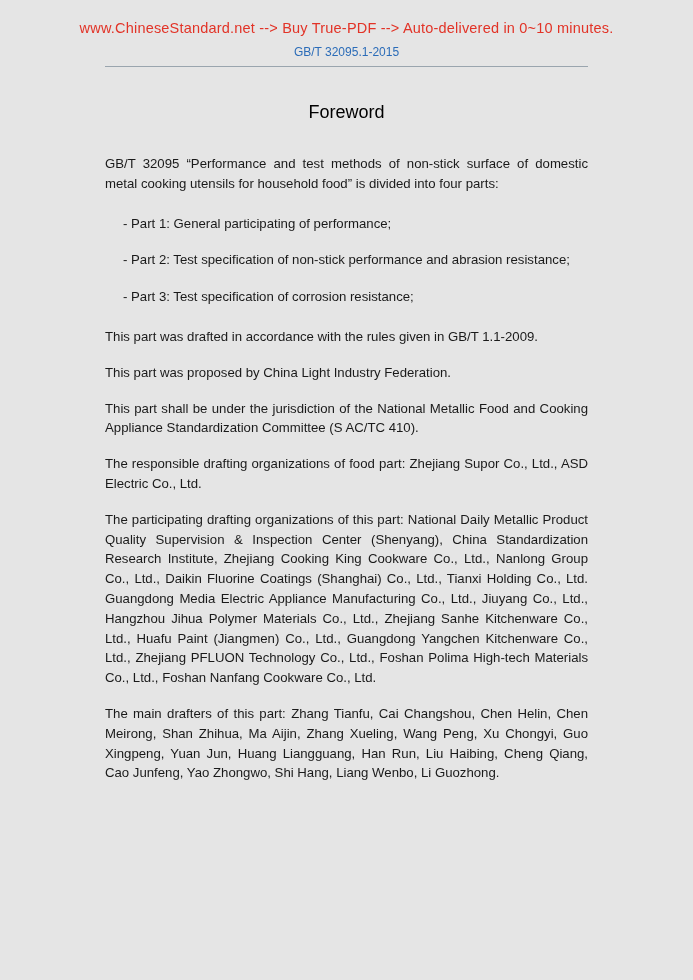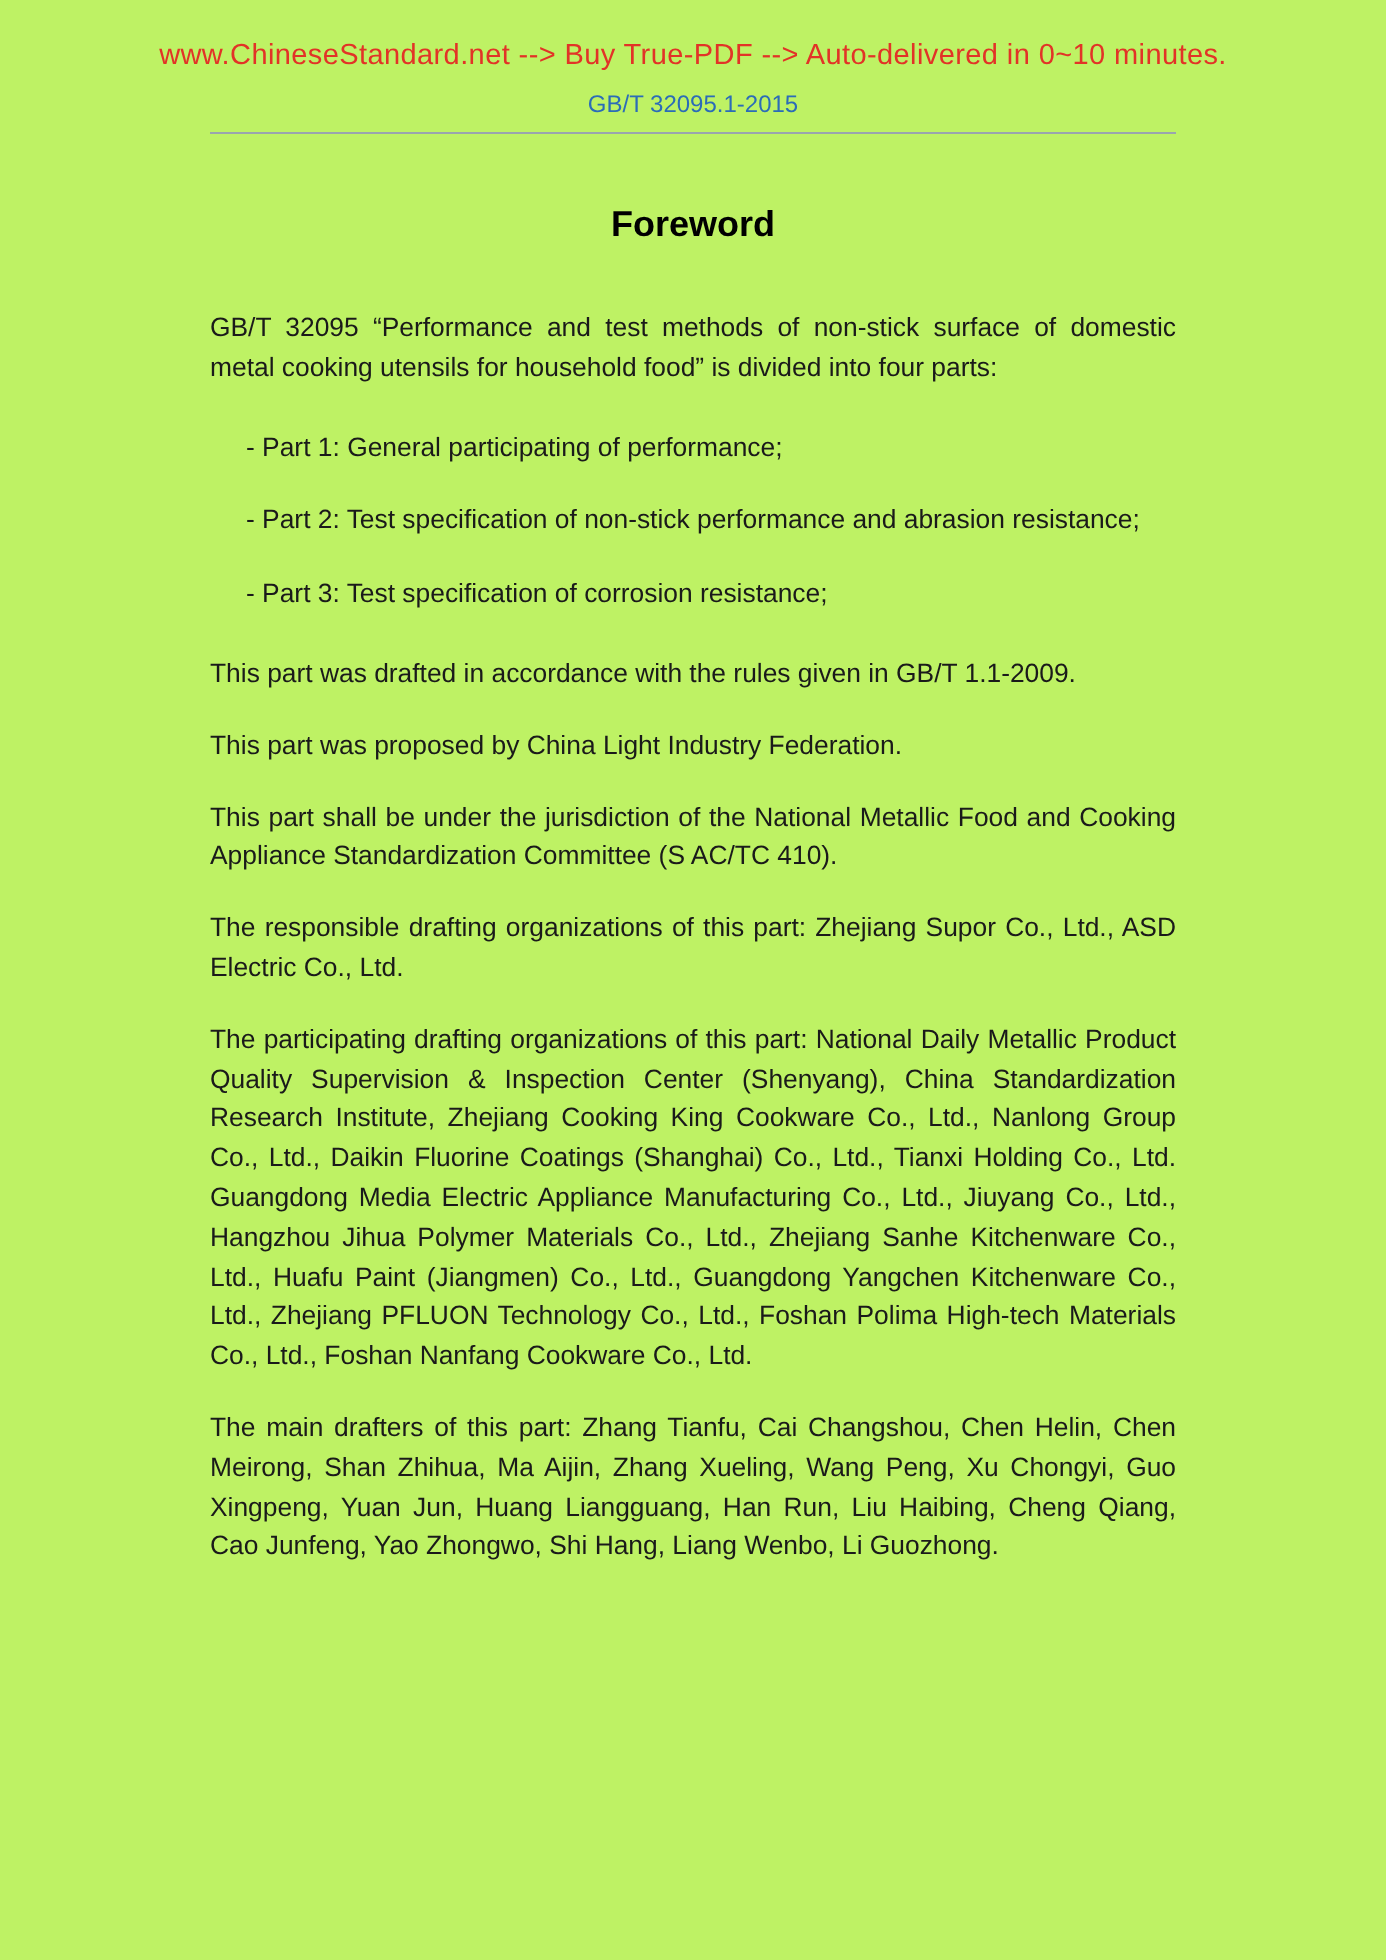--- a/index.html
+++ b/index.html
@@ -2,21 +2,21 @@
 <html><head>
 <meta charset="utf-8">
 <style>
   * { margin: 0; padding: 0; box-sizing: border-box; }
   html, body { background: #888; }
   .page {
     position: relative;
     width: 693px;
     height: 980px;
     margin: 0 auto;
-    background: #bef264;
+    background: #e5e5e5;
     font-family: "Liberation Sans", sans-serif;
     color: #1a1a1a;
     overflow: hidden;
   }
   .header { padding-top: 20px; text-align: center; }
   .notice {
     color: #e23327;
     font-size: 14.5px;
     letter-spacing: 0.2px;
   }
@@ -34,21 +34,21 @@
   }
   .content {
     width: 483px;
     margin: 0 auto;
     font-size: 13.2px;
     line-height: 1.5;
   }
   .doc-title {
     text-align: center;
     font-size: 18px;
-    font-weight: bold;
+    font-weight: normal;
     color: #000;
     margin-top: 32px;
     margin-bottom: 28px;
   }
   .para {
     text-align: justify;
     margin-bottom: 16px;
   }
   .parts-list { margin: 20px 0 20px 0; }
   .part-item {
@@ -101,20 +101,20 @@
 
     <div class="parts-list">
       <p class="part-item">- Part 1: General participating of performance;</p>
       <p class="part-item">- Part 2: Test specification of non-stick performance and abrasion resistance;</p>
       <p class="part-item">- Part 3: Test specification of corrosion resistance;</p>
     </div>
 
     <p class="para">This part was drafted in accordance with the rules given in GB/T 1.1-2009.</p>
     <p class="para">This part was proposed by China Light Industry Federation.</p>
     <p class="para">This part shall be under the jurisdiction of the National Metallic Food and Cooking Appliance Standardization Committee (S AC/TC 410).</p>
-    <p class="para">The responsible drafting organizations of this part: Zhejiang Supor Co., Ltd., ASD Electric Co., Ltd.</p>
+    <p class="para">The responsible drafting organizations of food part: Zhejiang Supor Co., Ltd., ASD Electric Co., Ltd.</p>
     <p class="para">The participating drafting organizations of this part: National Daily Metallic Product Quality Supervision &amp; Inspection Center (Shenyang), China Standardization Research Institute, Zhejiang Cooking King Cookware Co., Ltd., Nanlong Group Co., Ltd., Daikin Fluorine Coatings (Shanghai) Co., Ltd., Tianxi Holding Co., Ltd. Guangdong Media Electric Appliance Manufacturing Co., Ltd., Jiuyang Co., Ltd., Hangzhou Jihua Polymer Materials Co., Ltd., Zhejiang Sanhe Kitchenware Co., Ltd., Huafu Paint (Jiangmen) Co., Ltd., Guangdong Yangchen Kitchenware Co., Ltd., Zhejiang PFLUON Technology Co., Ltd., Foshan Polima High-tech Materials Co., Ltd., Foshan Nanfang Cookware Co., Ltd.</p>
     <p class="para">The main drafters of this part: Zhang Tianfu, Cai Changshou, Chen Helin, Chen Meirong, Shan Zhihua, Ma Aijin, Zhang Xueling, Wang Peng, Xu Chongyi, Guo Xingpeng, Yuan Jun, Huang Liangguang, Han Run, Liu Haibing, Cheng Qiang, Cao Junfeng, Yao Zhongwo, Shi Hang, Liang Wenbo, Li Guozhong.</p>
 
   </div>
 
 
 </div>
 
 </body></html>

